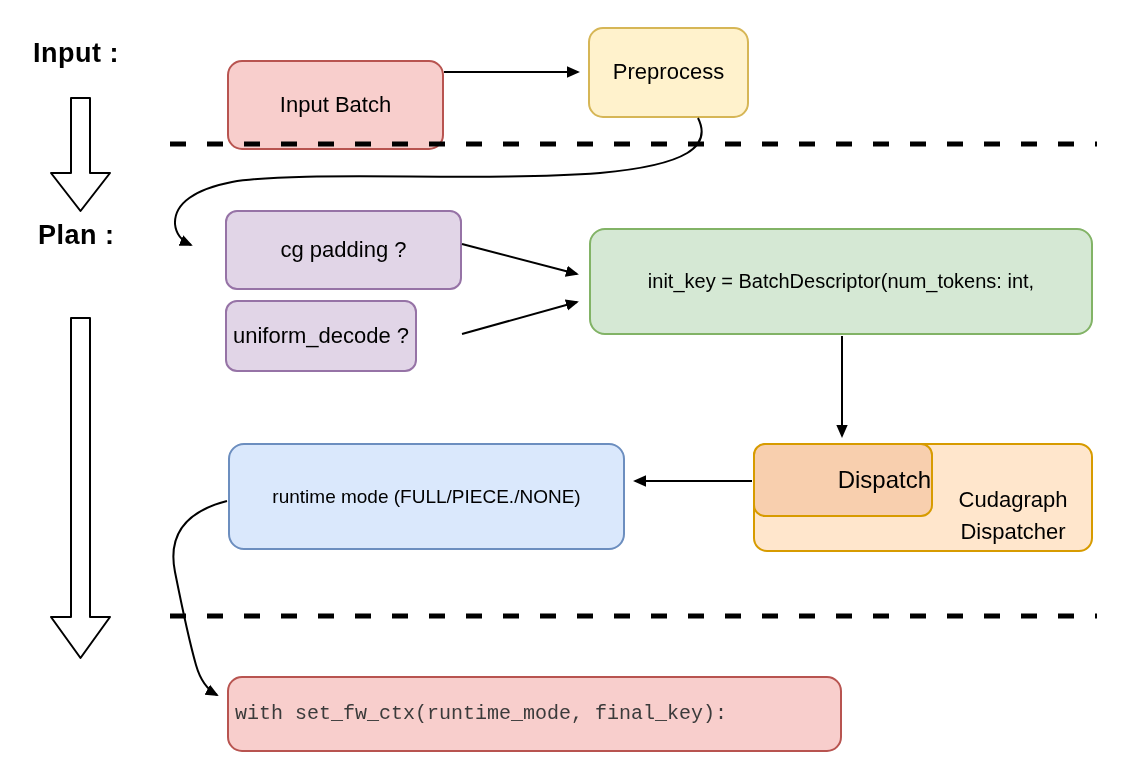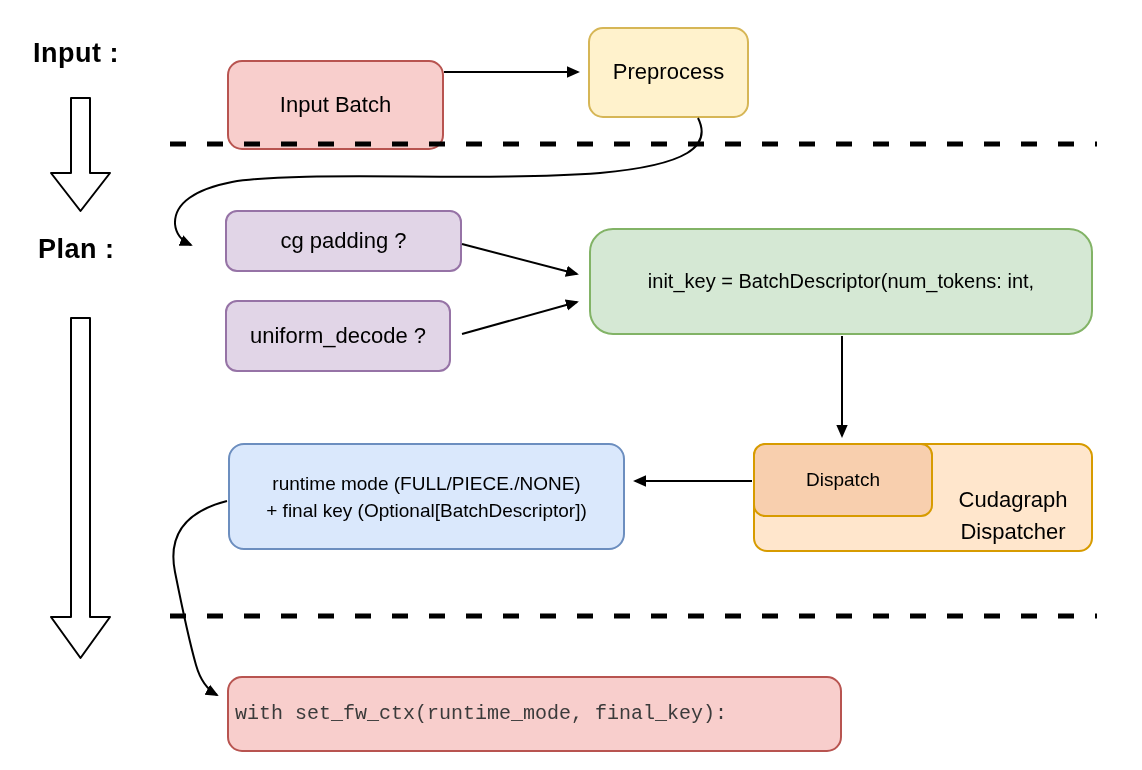--- a/index.html
+++ b/index.html
@@ -12,48 +12,48 @@
   }
   .node{
     position:absolute;display:flex;flex-direction:column;align-items:center;justify-content:center;
     box-sizing:border-box;text-align:center;line-height:1.3;
   }
   .node span{display:block;}
   
   .pink   {background:#f8cecc;border:2px solid #b85450;border-radius:15px;margin-top:32px;}
   .yellow {background:#fff2cc;border:2px solid #d6b656;border-radius:15px;}
   .purple {background:#e1d5e7;border:2px solid #9673a6;border-radius:12px;}
-  .green  {background:#d5e8d4;border:2px solid #82b366;border-radius:24px;}
+  .green  {background:#d5e8d4;border:2px solid #82b366;border-radius:16px;}
   .blue   {background:#dae8fc;border:2px solid #6c8ebf;border-radius:16px;}
   .orange-light{background:#ffe6cc;border:2px solid #d79b00;border-radius:14px;}
   .orange-dark {background:#f8cfae;border:2px solid #d79b00;border-radius:12px;}
 
   #node-input-batch   {left:227px;top:28px;width:217px;height:90px;font-size:22px;}
   #node-preprocess    {left:588px;top:27px;width:161px;height:91px;font-size:22px;}
-  #node-cg-padding    {left:225px;top:210px;width:237px;height:62px;font-size:22px;}
-  #node-uniform-decode{left:225px;top:300px;width:226px;height:72px;font-size:22px;}
+  #node-cg-padding    {left:225px;top:210px;width:237px;height:80px;font-size:22px;}
+  #node-uniform-decode{left:225px;top:300px;width:192px;height:72px;font-size:22px;}
   #node-init-key      {left:589px;top:228px;width:504px;height:107px;font-size:20px;line-height:33px;}
   #node-cudagraph     {left:753px;top:443px;width:340px;height:109px;}
-  #node-dispatch      {left:753px;top:443px;width:180px;height:74px;font-size:19px;z-index:3;}
+  #node-dispatch      {left:753px;top:443px;width:180px;height:74px;font-size:24px;z-index:3;align-items:flex-end;}
   #cudagraph-label    {position:absolute;left:933px;top:461px;width:160px;height:109px;display:flex;align-items:center;justify-content:center;text-align:center;font-size:22px;line-height:32px;z-index:3;}
   #node-runtime-mode  {left:228px;top:443px;width:397px;height:107px;font-size:19px;line-height:27px;}
   #node-execute-code  {left:227px;top:644px;width:615px;height:76px;align-items:flex-start;justify-content:center;
                        font-family:"Liberation Mono", monospace;font-size:20px;line-height:32px;color:#3b3b3b;
                        padding-left:6px;text-align:left;}
   #node-execute-code span{white-space:pre;}
 
   #edges{position:absolute;left:0;top:0;width:1142px;height:770px;z-index:4;pointer-events:none;}
 </style>
 </head>
 <body>
 
 <div id="canvas">
 
   <div class="stage-label" style="left:33px;top:38px;">Input :</div>
-  <div class="stage-label" style="left:38px;top:234px;">Plan :</div>
+  <div class="stage-label" style="left:38px;top:220px;">Plan :</div>
 
   <div class="node pink" id="node-input-batch">
     <span>Input Batch</span>
   </div>
 
   <div class="node yellow" id="node-preprocess">
     <span>Preprocess</span>
   </div>
 
   <div class="node purple" id="node-cg-padding">
@@ -70,21 +70,20 @@
 
   <div class="node orange-light" id="node-cudagraph"></div>
   <div id="cudagraph-label">Cudagraph Dispatcher</div>
 
   <div class="node orange-dark" id="node-dispatch">
     <span>Dispatch</span>
   </div>
 
   <div class="node blue" id="node-runtime-mode">
     <span>runtime mode (FULL/PIECE./NONE)</span>
-    <span>+ final key (Optional[BatchDescriptor])</span>
   </div>
 
   <div class="node pink" id="node-execute-code">
     <span>with set_fw_ctx(runtime_mode, final_key):</span>
   </div>
 
   <svg id="edges" viewBox="0 0 1142 770">
     <defs>
       <marker id="arrowhead" viewBox="0 0 10 10" refX="8.5" refY="5" markerWidth="6.5" markerHeight="6.5" orient="auto-start-reverse">
         <path d="M0,0.6 L10,5 L0,9.4 z" fill="#000"></path>

